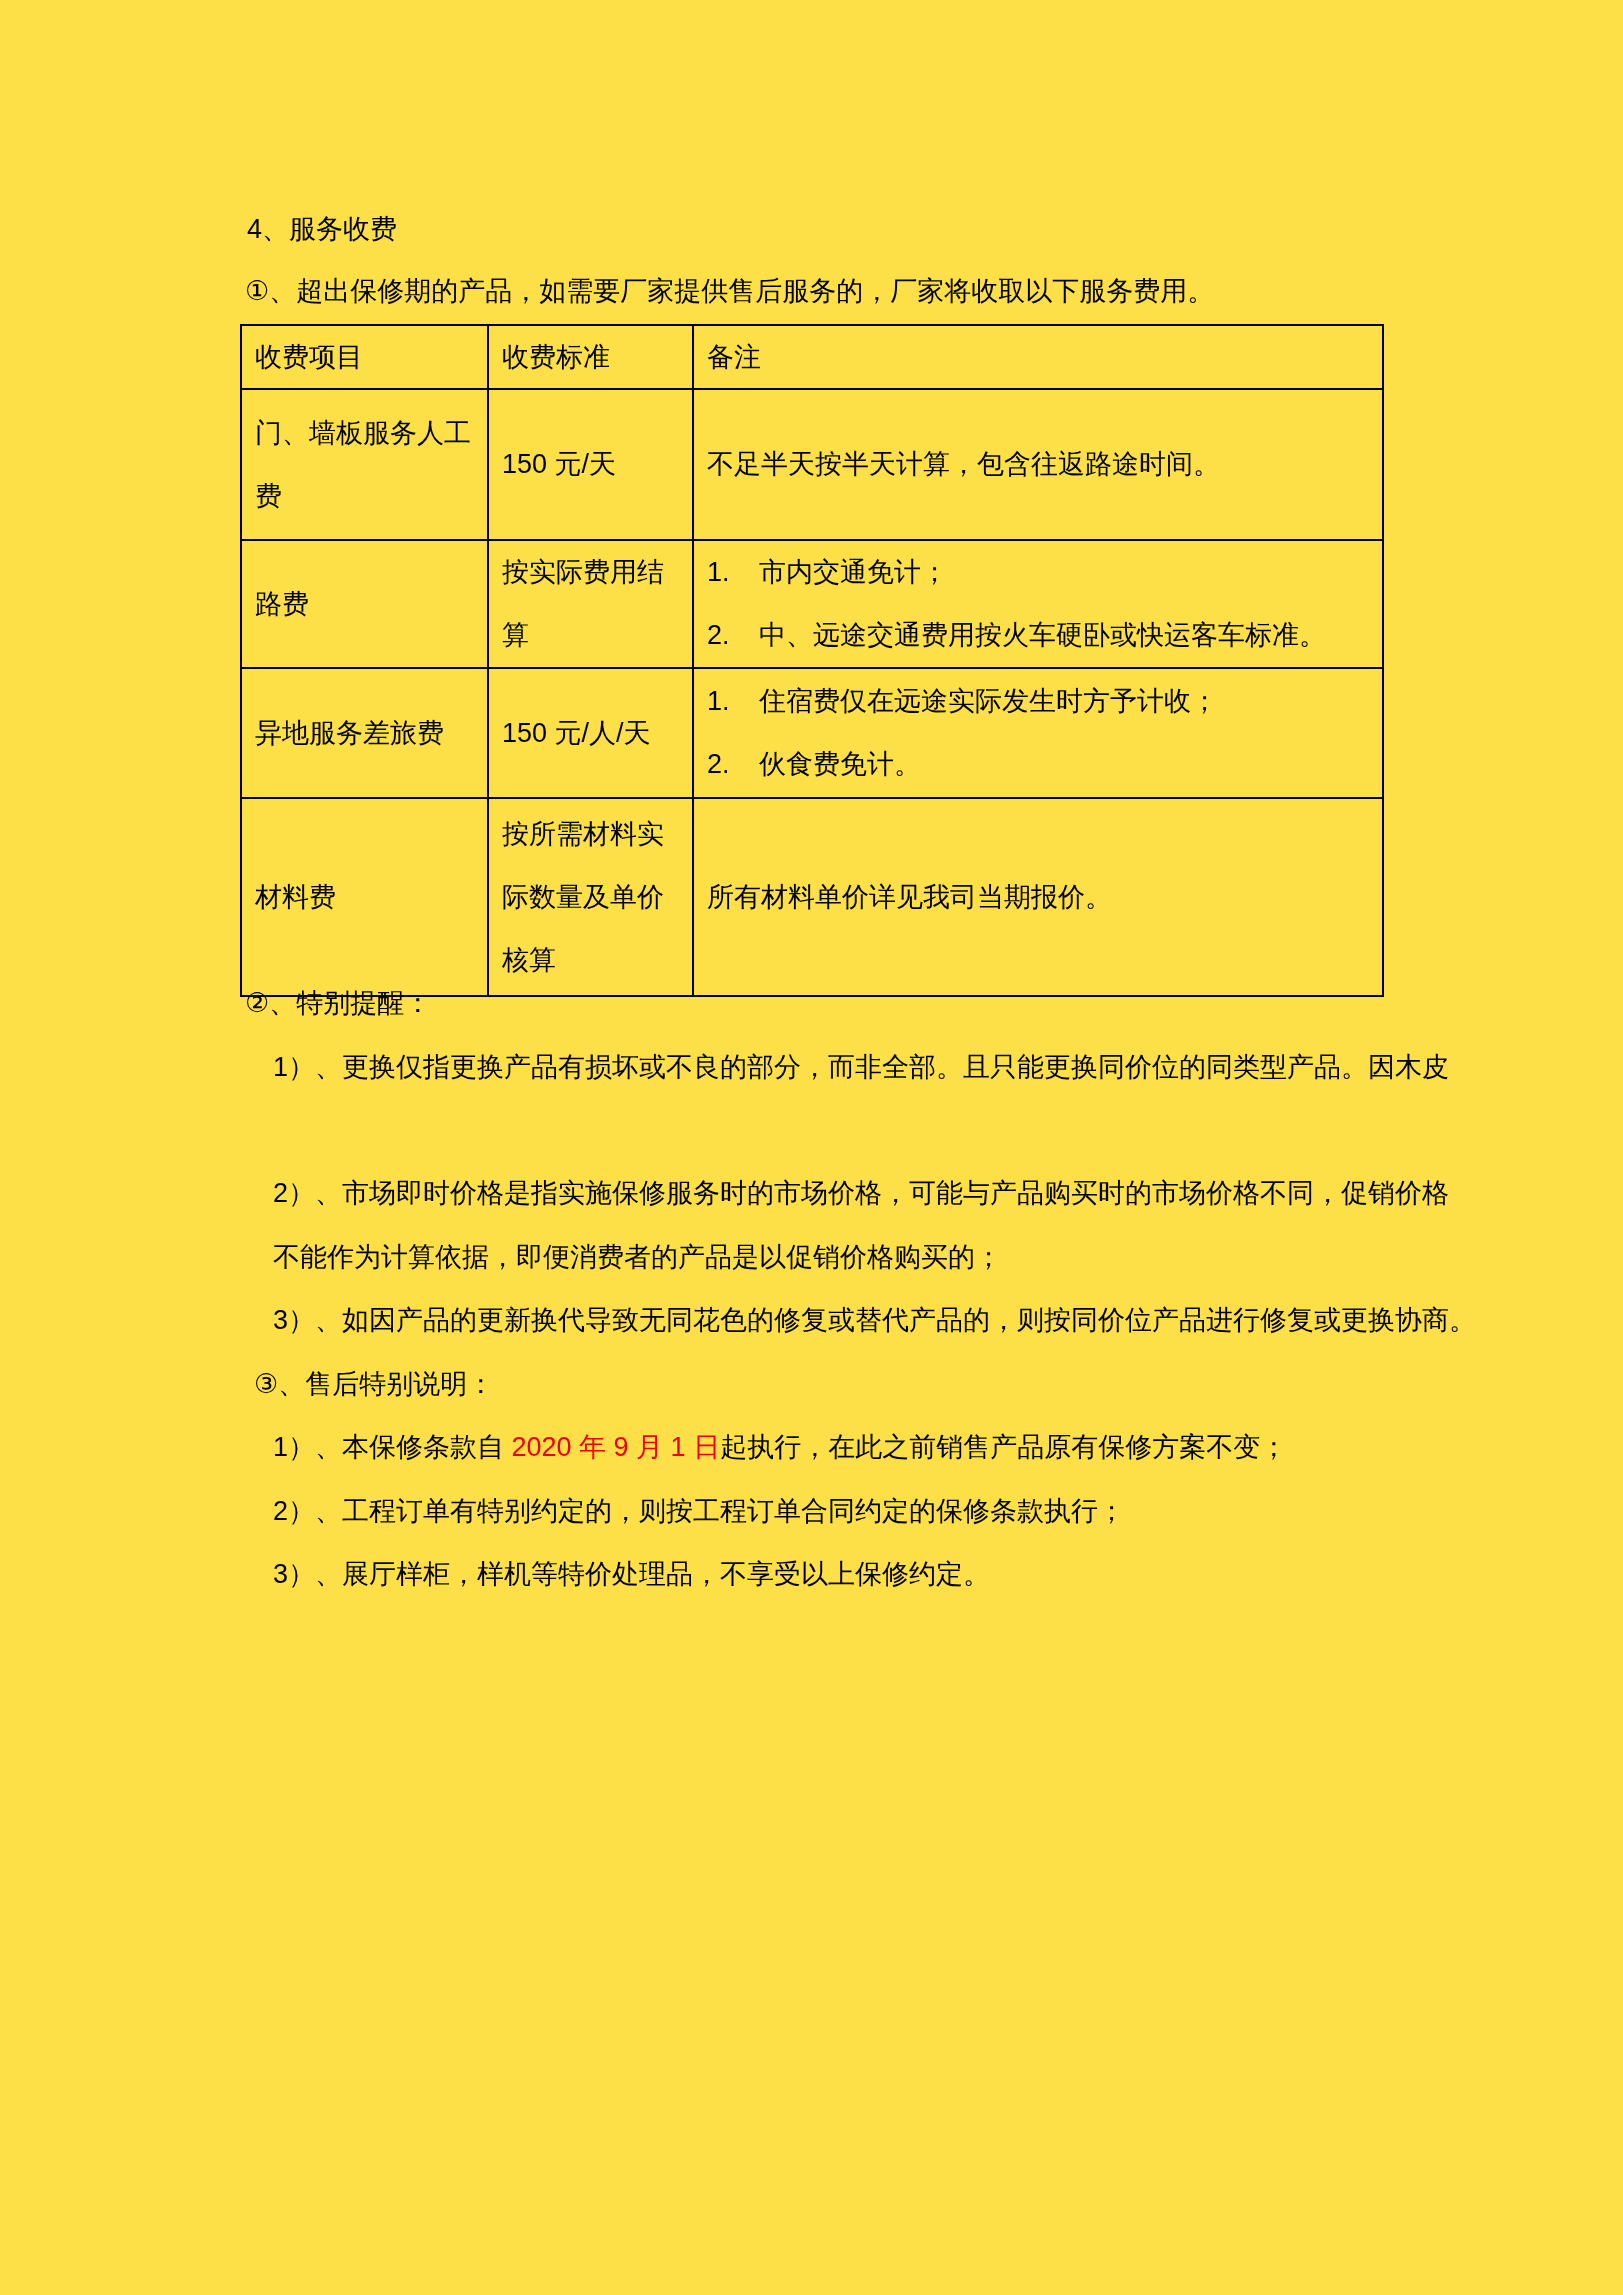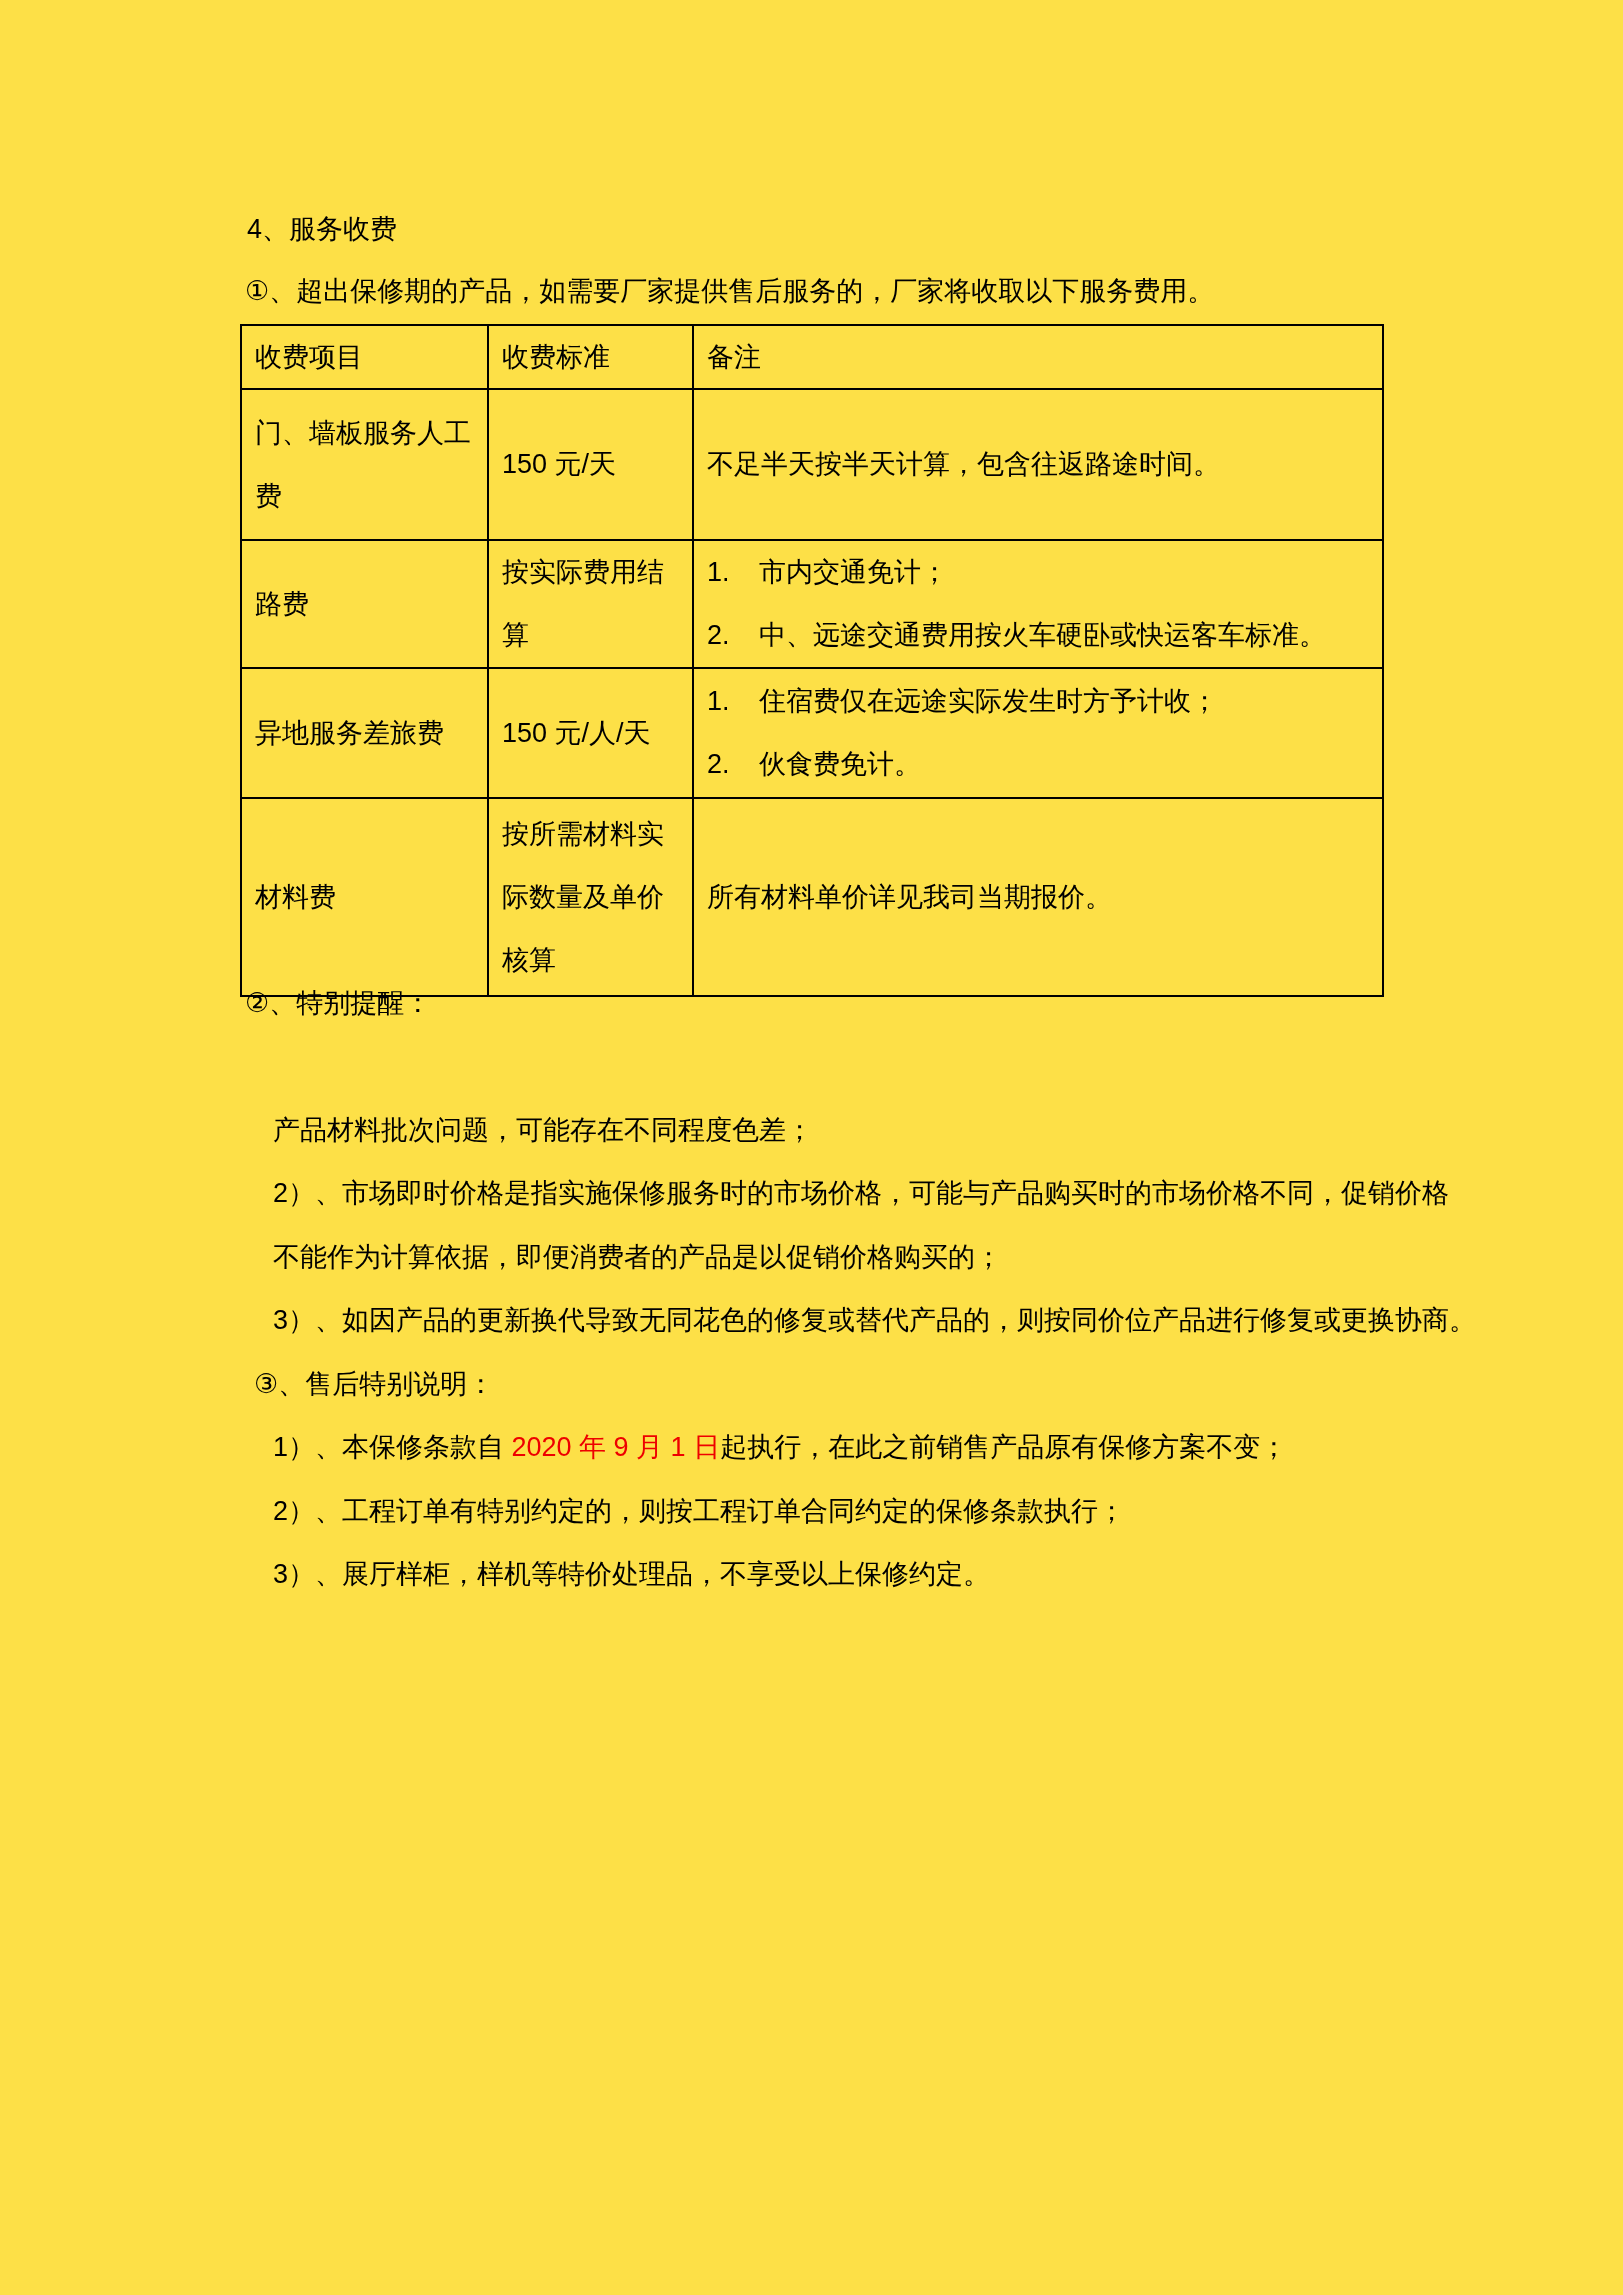--- a/index.html
+++ b/index.html
@@ -106,21 +106,21 @@
       </td>
       <td>
         <div class="cell-line">所有材料单价详见我司当期报价。</div>
       </td>
     </tr>
   </tbody>
     </table>
 
   <div class="abs line" style="left:245px; top:987px;">②、特别提醒：</div>
 
-  <div class="abs line" style="left:273px; top:1114px;">产品材料批次问题，可能存在不同程度色差；</div>
+  <div class="abs line" style="left:273px; top:1051px;">1）、更换仅指更换产品有损坏或不良的部分，而非全部。且只能更换同价位的同类型产品。因木皮</div>
 
   <div class="abs line" style="left:273px; top:1177px;">2）、市场即时价格是指实施保修服务时的市场价格，可能与产品购买时的市场价格不同，促销价格</div>
   <div class="abs line" style="left:273px; top:1241px;">不能作为计算依据，即便消费者的产品是以促销价格购买的；</div>
 
   <div class="abs line" style="left:273px; top:1304px;">3）、如因产品的更新换代导致无同花色的修复或替代产品的，则按同价位产品进行修复或更换协商。</div>
 
   <div class="abs line" style="left:254px; top:1368px;">③、售后特别说明：</div>
 
   <div class="abs line" style="left:273px; top:1431px;">
     <span>1）、本保修条款自 </span><span style="color: rgb(238, 0, 0);">2020 年 9 月 1 日</span><span>起执行，在此之前销售产品原有保修方案不变；</span>

